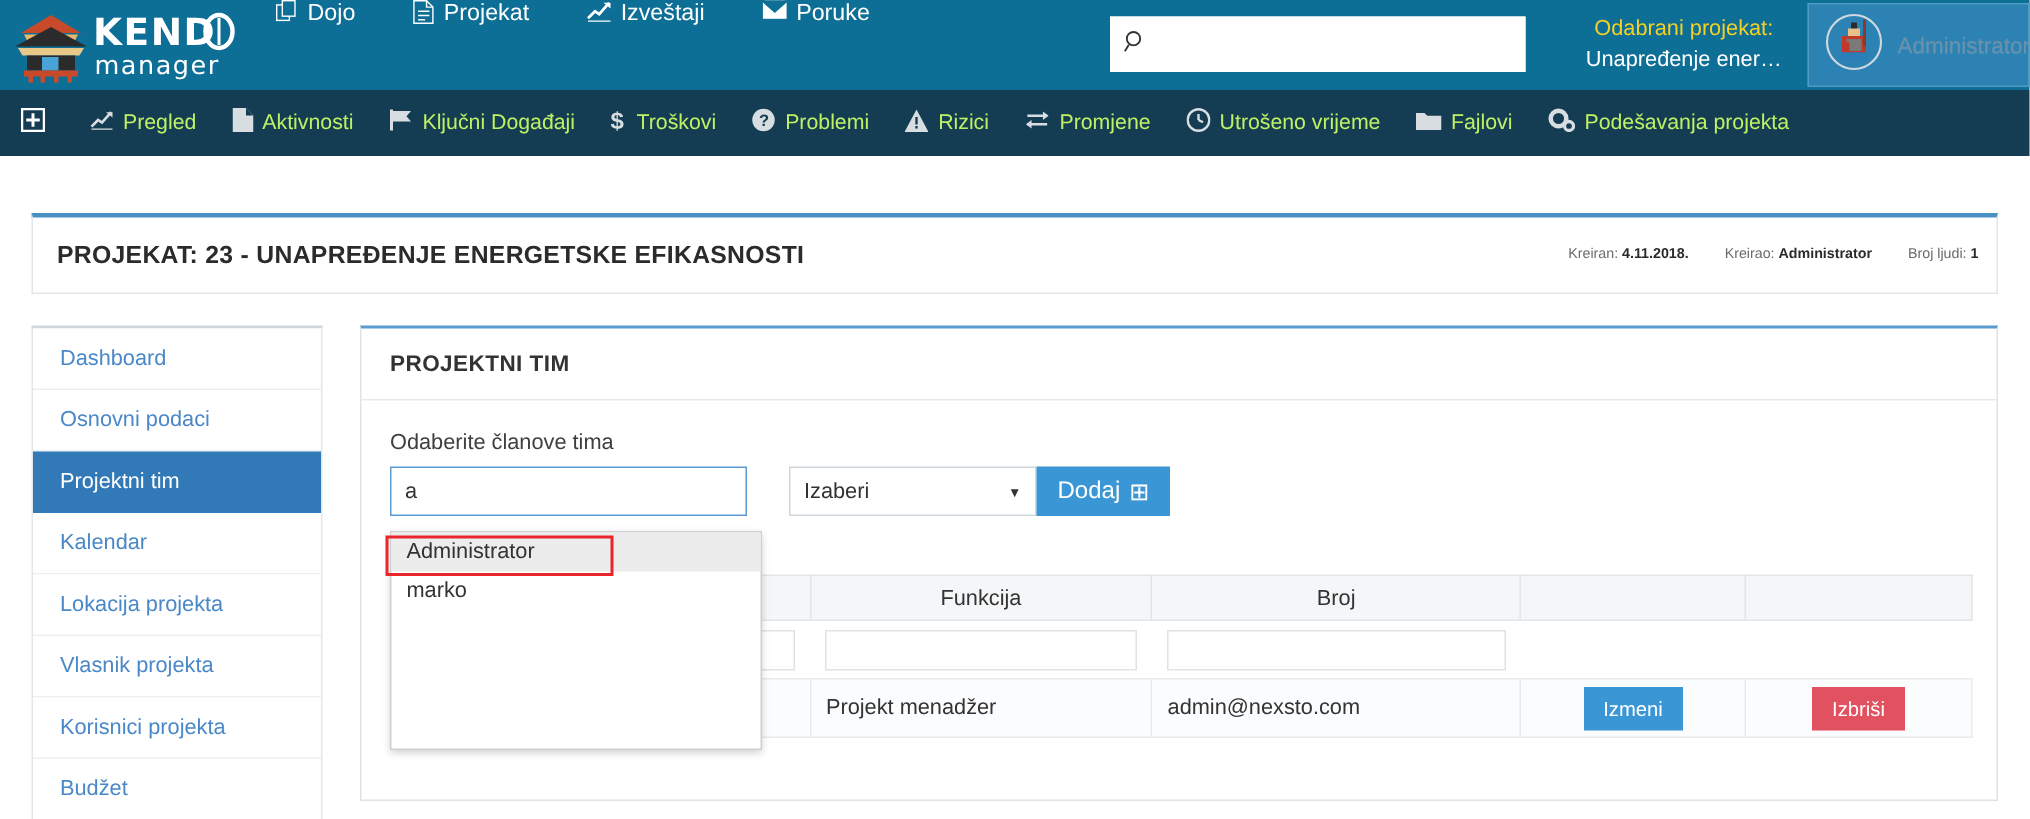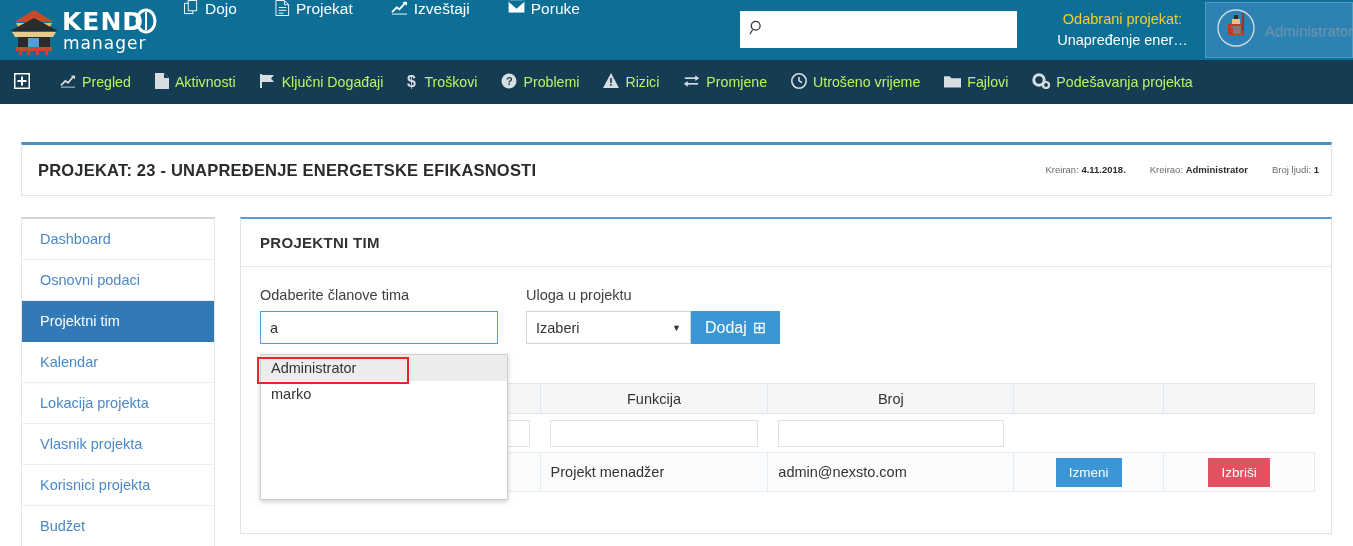--- a/index.html
+++ b/index.html
@@ -503,21 +503,20 @@
     <div class="panel-head">
       <span class="panel-title">PROJEKTNI TIM</span>
     </div>
 
     <div class="form-row">
       <div>
         <label class="field-label">Odaberite članove tima</label>
         <input class="text-input" type="text" value="a" style="">
       </div>
       <div>
-        <label class="field-label">Uloga u projektu</label>
         <div style="display:flex;">
           <div class="select-box">
             <span>Izaberi</span>
             <span class="caret">▼</span>
           </div>
           <button class="add-btn">
             <span>Dodaj</span>
             <span>⊞</span>
           </button>
         </div>

